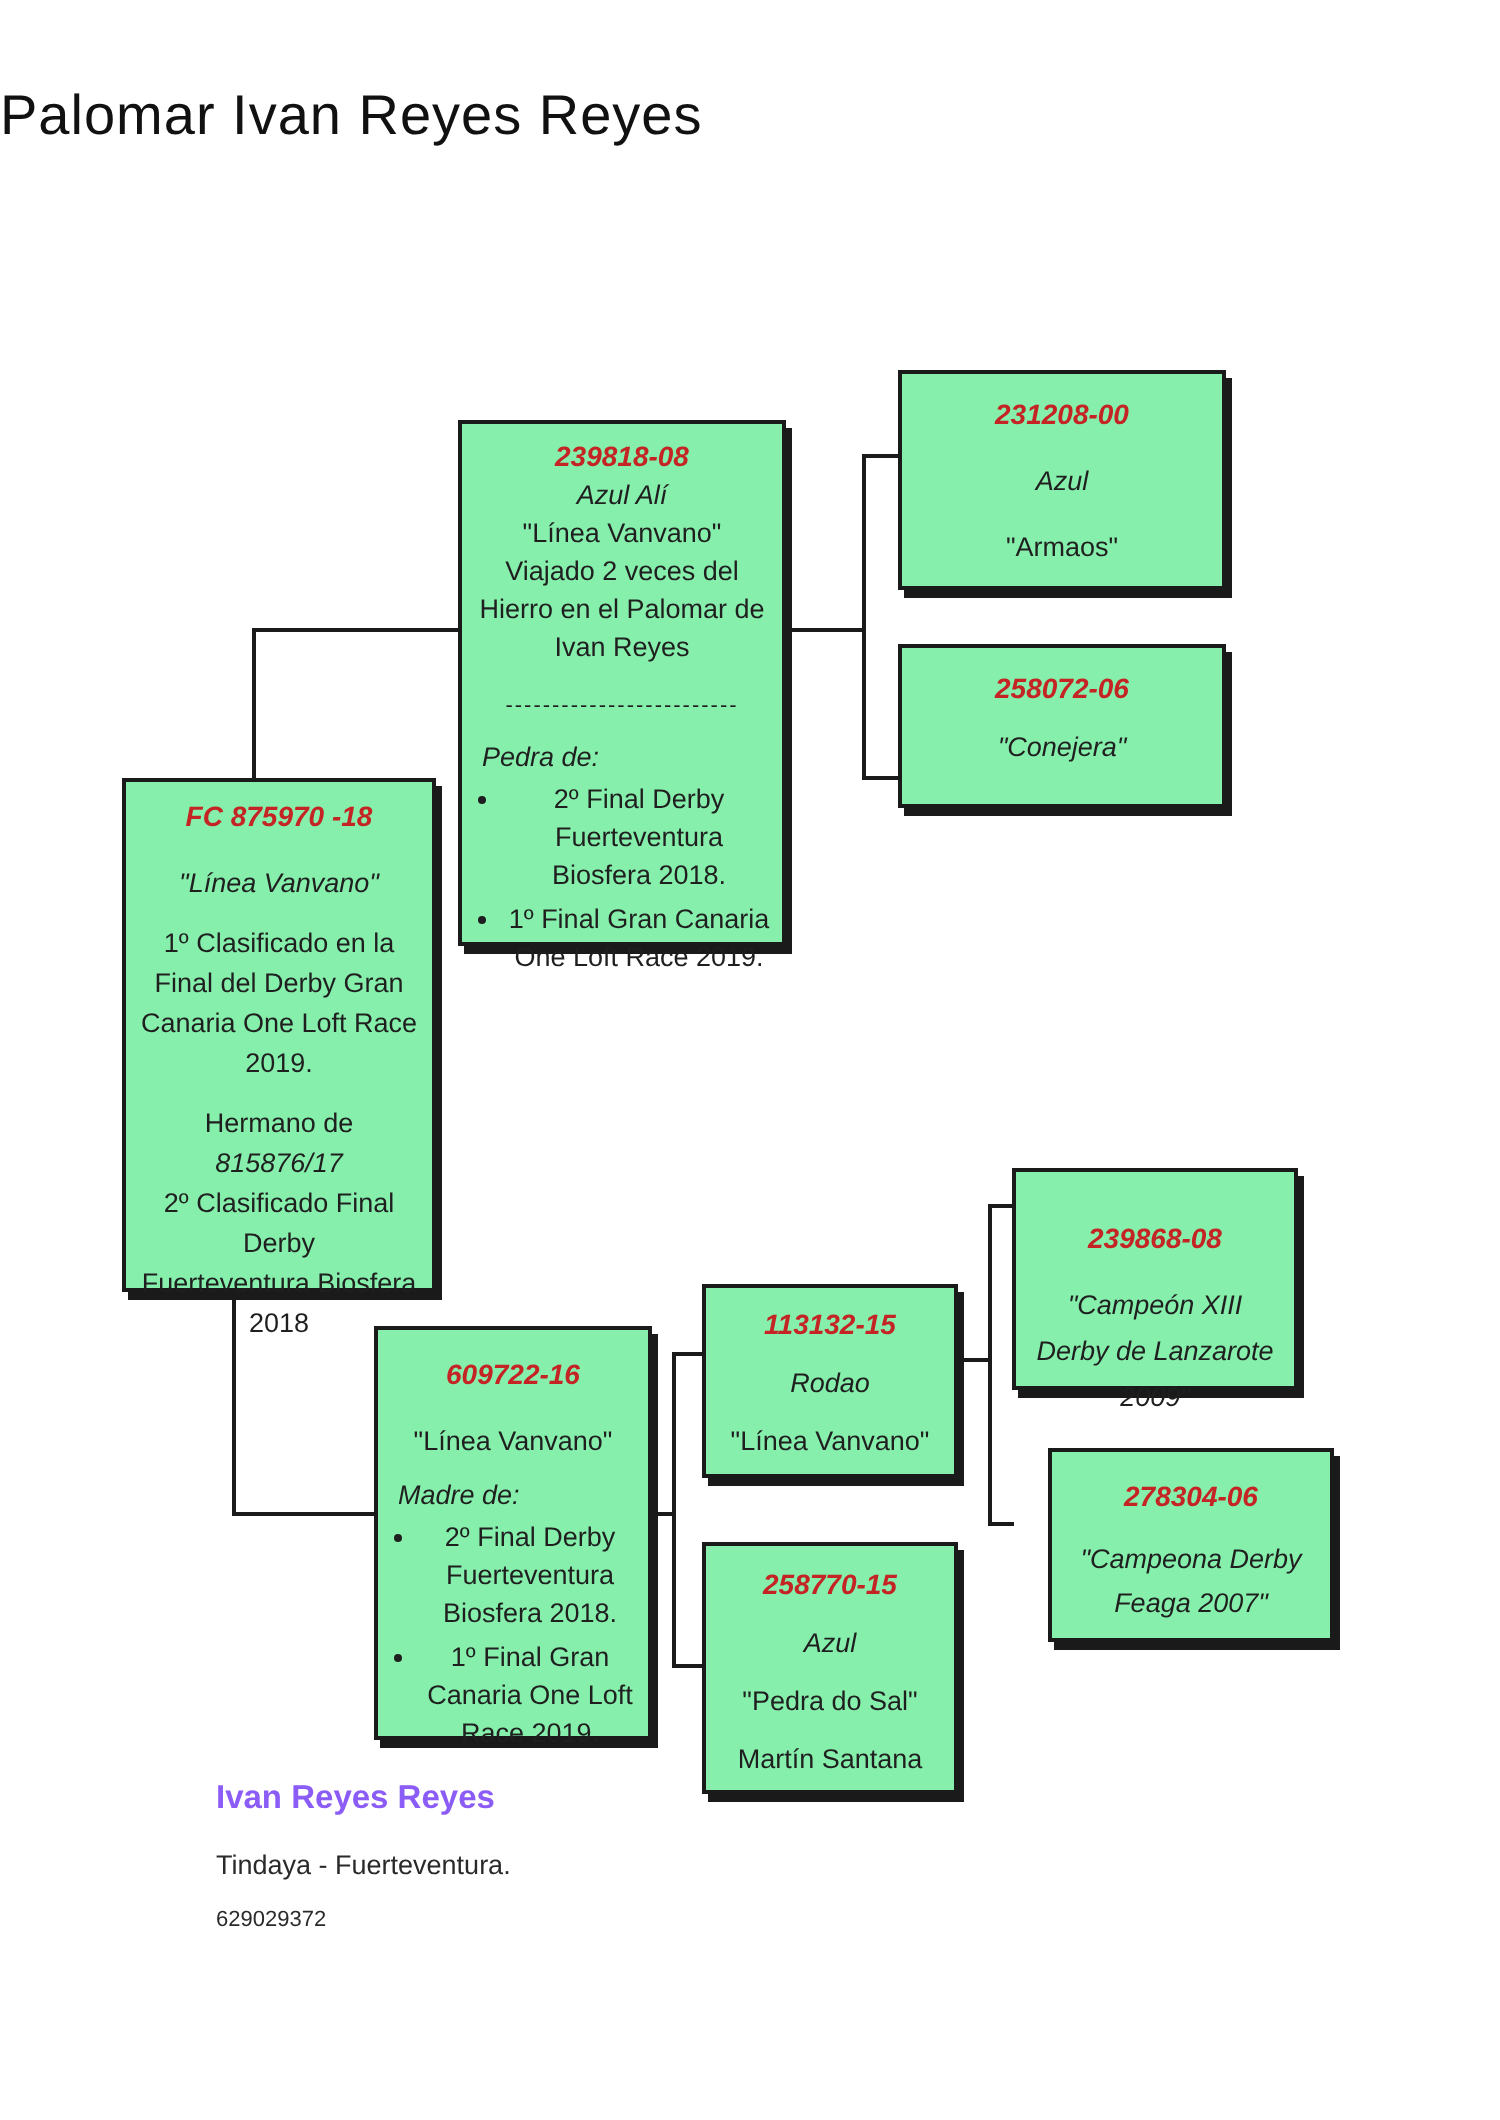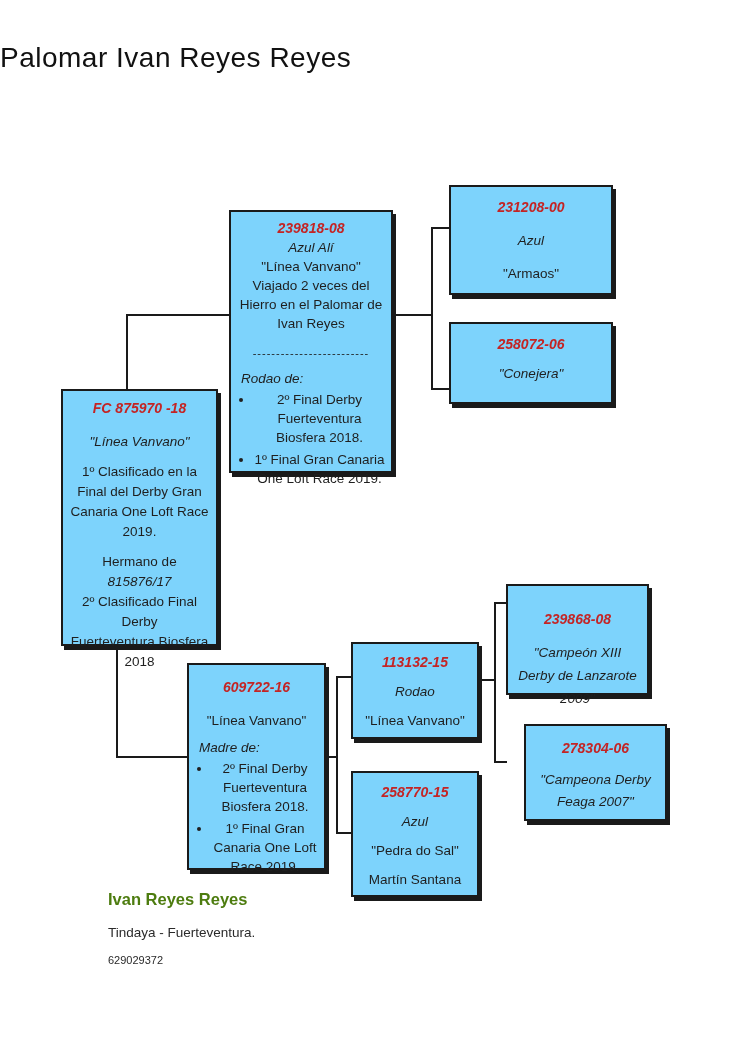--- a/index.html
+++ b/index.html
@@ -5,36 +5,36 @@
   html,body{margin:0;padding:0;background:#ffffff;}
   .sheet{
     position:relative;width:750px;height:1060px;background:#ffffff;
     font-family:"Liberation Sans","DejaVu Sans",sans-serif;color:#1f1f1f;overflow:hidden;
   }
   .page-title{
     position:absolute;left:0;right:0;top:42px;margin:0;
     text-align:left;font-size:28px;font-weight:400;color:#111;letter-spacing:.5px;
   }
   .box{
-    position:absolute;background:#7dd3fc;border:2px solid #1a1a1a;
+    position:absolute;background:#86efac;border:2px solid #1a1a1a;
     box-shadow:3px 4px 0 #1a1a1a;box-sizing:border-box;
     font-size:13.5px;line-height:19px;text-align:center;color:#1f1f1f;
     padding:7px 6px 4px 6px;
   }
   .ring{color:#c42424;font-weight:bold;font-style:italic;font-size:14px;}
   .it{font-style:italic;}
   .gap-s{margin-top:10px;}
   .gap-m{margin-top:14px;}
   .divider{font-size:11px;letter-spacing:1px;margin-top:12px;line-height:16px;white-space:nowrap;overflow:hidden;}
   .role{font-style:italic;text-align:left;margin:8px 0 2px 4px;}
   ul.ach{margin:2px 0 0 0;padding-left:17px;text-align:center;list-style:disc;}
   ul.ach li{margin-bottom:3px;}
   .line{position:absolute;background:#1a1a1a;}
   .owner{position:absolute;left:108px;top:890px;text-align:left;}
-  .owner-name{font-size:16.5px;font-weight:bold;color:#4d7c0f;}
+  .owner-name{font-size:16.5px;font-weight:bold;color:#8b5cf6;}
   .owner-loc{font-size:13.5px;margin-top:16px;color:#2a2a2a;}
   .owner-phone{font-size:11px;margin-top:14px;color:#2a2a2a;}
 </style>
 </head>
 <body>
 
 <div class="sheet">
 
   <h1 class="page-title">Palomar Ivan Reyes Reyes</h1>
 
@@ -54,21 +54,21 @@
   <div class="line" style="left:494px;top:602px;width:2px;height:161px;"></div>
   <div class="line" style="left:494px;top:602px;width:13px;height:2px;"></div>
   <div class="line" style="left:494px;top:761px;width:13px;height:2px;"></div>
 
   <div class="box" style="left:229px;top:210px;width:164px;height:263px;">
     <div class="ring">239818-08</div>
     <div class="it">Azul Alí</div>
     <div>"Línea Vanvano"</div>
     <div>Viajado 2 veces del Hierro en el Palomar de Ivan Reyes</div>
     <div class="divider">-------------------------</div>
-    <div class="role">Rodao de:</div>
+    <div class="role">Pedra de:</div>
     <ul class="ach">
       <li>2º Final Derby Fuerteventura Biosfera 2018.</li>
       <li>1º Final Gran Canaria One Loft Race 2019.</li>
     </ul>
   </div>
 
   <div class="box" style="left:449px;top:185px;width:164px;height:110px;padding-top:11px;">
     <div class="ring">231208-00</div>
     <div class="it gap-m">Azul</div>
     <div class="gap-m">"Armaos"</div>

